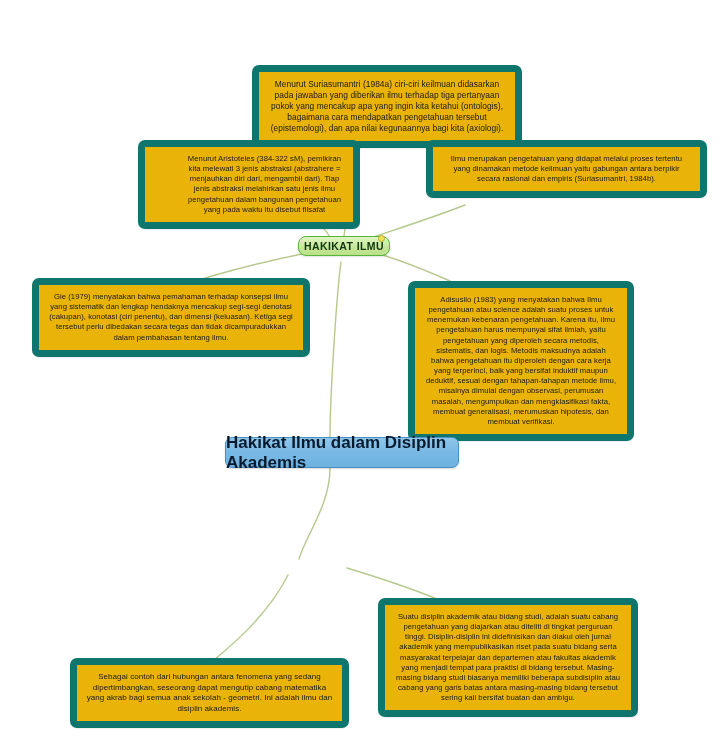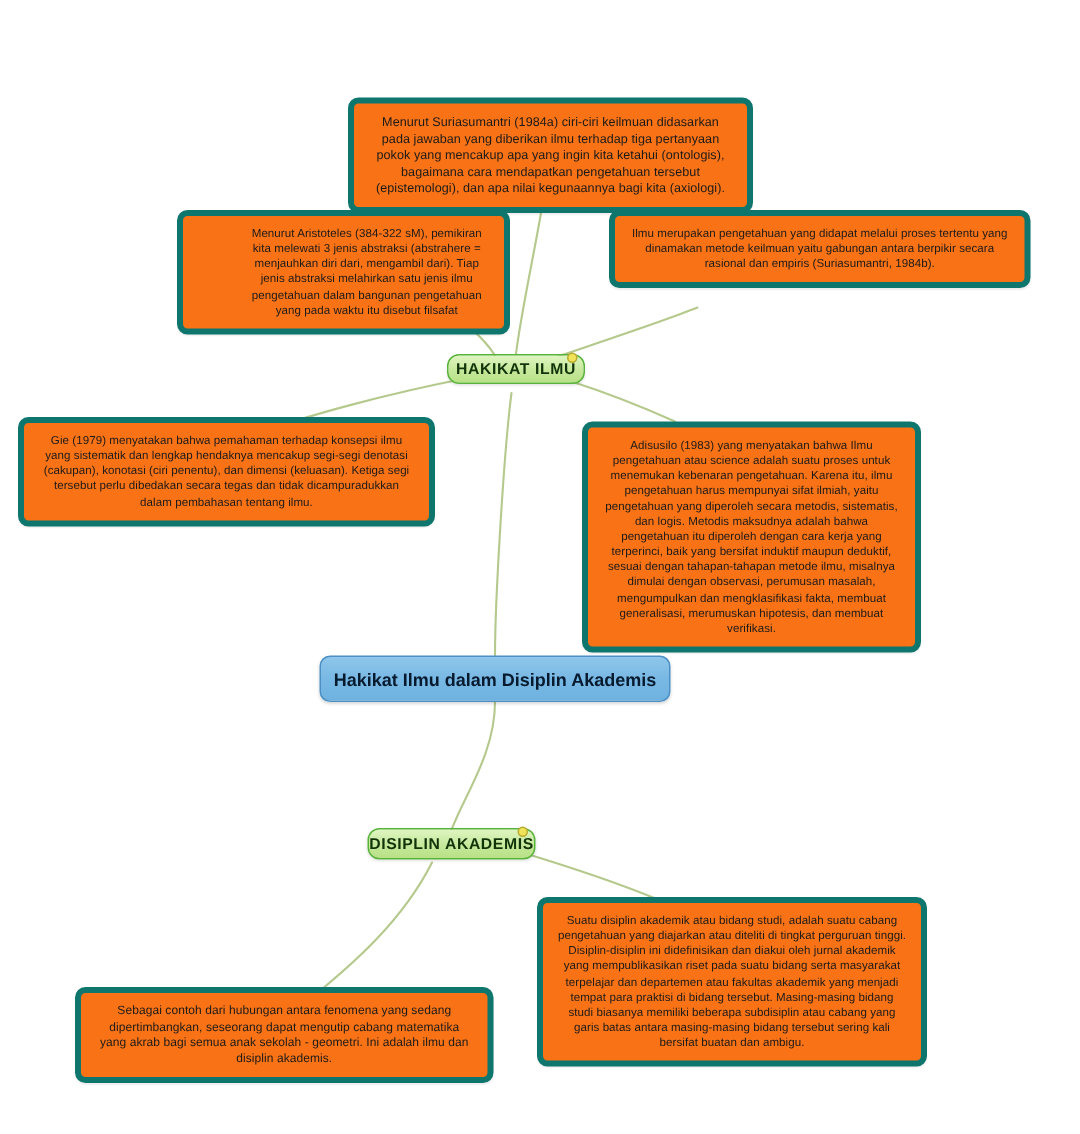--- a/index.html
+++ b/index.html
@@ -24,29 +24,30 @@
     top: 0;
     width: 720px;
     height: 756px;
     pointer-events: none;
   }
 
   
   .note {
     position: absolute;
     box-sizing: border-box;
-    background: #f97316;
-    border: 4px solid #0f766e;
+    background: #eab308;
+    border: 7px solid #0f766e;
     border-radius: 7px;
     color: #1a1a1a;
     text-align: center;
     line-height: 1.32;
     padding: 7px 9px;
     box-shadow: 0 1px 1px rgba(0,0,0,0.07);
     letter-spacing: 0.05px;
+    margin-left: 20px;
   }
   .note.s9  { font-size: 8.4px; }
   .note.s85 { font-size: 8.0px; }
   .note.s8  { font-size: 7.7px; }
 
   
   .branch {
     position: absolute;
     box-sizing: border-box;
     background: linear-gradient(to bottom, #dff5c2 0%, #c6e89b 55%, #b9e187 100%);
@@ -64,26 +65,27 @@
   }
 
   
   .root {
     position: absolute;
     box-sizing: border-box;
     background: linear-gradient(to bottom, #8fc6ea 0%, #78b8e4 50%, #6fb2e0 100%);
     border: 1px solid #4b8fc4;
     border-radius: 7px;
     color: #081b2e;
-    font-size: 12px;
+    font-size: 17px;
     font-weight: bold;
     display: flex;
     align-items: center;
     justify-content: center;
     box-shadow: 0 1px 2px rgba(0,0,0,0.15);
+    margin-left: 12px;
   }
 
   
   .node-dot {
     position: absolute;
     width: 5px;
     height: 5px;
     border-radius: 50%;
     background: #f0e35a;
     border: 1px solid #b9a92c;
@@ -131,22 +133,18 @@
   </div>
 
   <div class="note s8" style="left:12px; top:278px; width:278px;">Gie (1979) menyatakan bahwa pemahaman terhadap konsepsi ilmu yang sistematik dan lengkap hendaknya mencakup segi-segi denotasi (cakupan), konotasi (ciri penentu), dan dimensi (keluasan). Ketiga segi tersebut perlu dibedakan secara tegas dan tidak dicampuradukkan dalam pembahasan tentang ilmu.</div>
 
   <div class="note s8" style="left:388px; top:281px; width:226px;">Adisusilo (1983) yang menyatakan bahwa Ilmu pengetahuan atau science adalah suatu proses untuk menemukan kebenaran pengetahuan. Karena itu, ilmu pengetahuan harus mempunyai sifat ilmiah, yaitu pengetahuan yang diperoleh secara metodis, sistematis, dan logis. Metodis maksudnya adalah bahwa pengetahuan itu diperoleh dengan cara kerja yang terperinci, baik yang bersifat induktif maupun deduktif, sesuai dengan tahapan-tahapan metode ilmu, misalnya dimulai dengan observasi, perumusan masalah, mengumpulkan dan mengklasifikasi fakta, membuat generalisasi, merumuskan hipotesis, dan membuat verifikasi.</div>
 
   <div class="root" style="left:213px; top:437px; width:234px; height:31px;">
     <span>Hakikat Ilmu dalam Disiplin Akademis</span>
   </div>
 
-  <div class="branch" style="left:245px; top:552px; width:112px; height:21px;">
-    <span>DISIPLIN AKADEMIS</span>
-    <span class="node-dot"></span>
-  </div>
 
   <div class="note s8" style="left:358px; top:598px; width:260px;">Suatu disiplin akademik atau bidang studi, adalah suatu cabang pengetahuan yang diajarkan atau diteliti di tingkat perguruan tinggi. Disiplin-disiplin ini didefinisikan dan diakui oleh jurnal akademik yang mempublikasikan riset pada suatu bidang serta masyarakat terpelajar dan departemen atau fakultas akademik yang menjadi tempat para praktisi di bidang tersebut. Masing-masing bidang studi biasanya memiliki beberapa subdisiplin atau cabang yang garis batas antara masing-masing bidang tersebut sering kali bersifat buatan dan ambigu.</div>
 
   <div class="note s85" style="left:50px; top:658px; width:279px;">Sebagai contoh dari hubungan antara fenomena yang sedang dipertimbangkan, seseorang dapat mengutip cabang matematika yang akrab bagi semua anak sekolah - geometri. Ini adalah ilmu dan disiplin akademis.</div>
 
 </div>
 
 </body></html>

